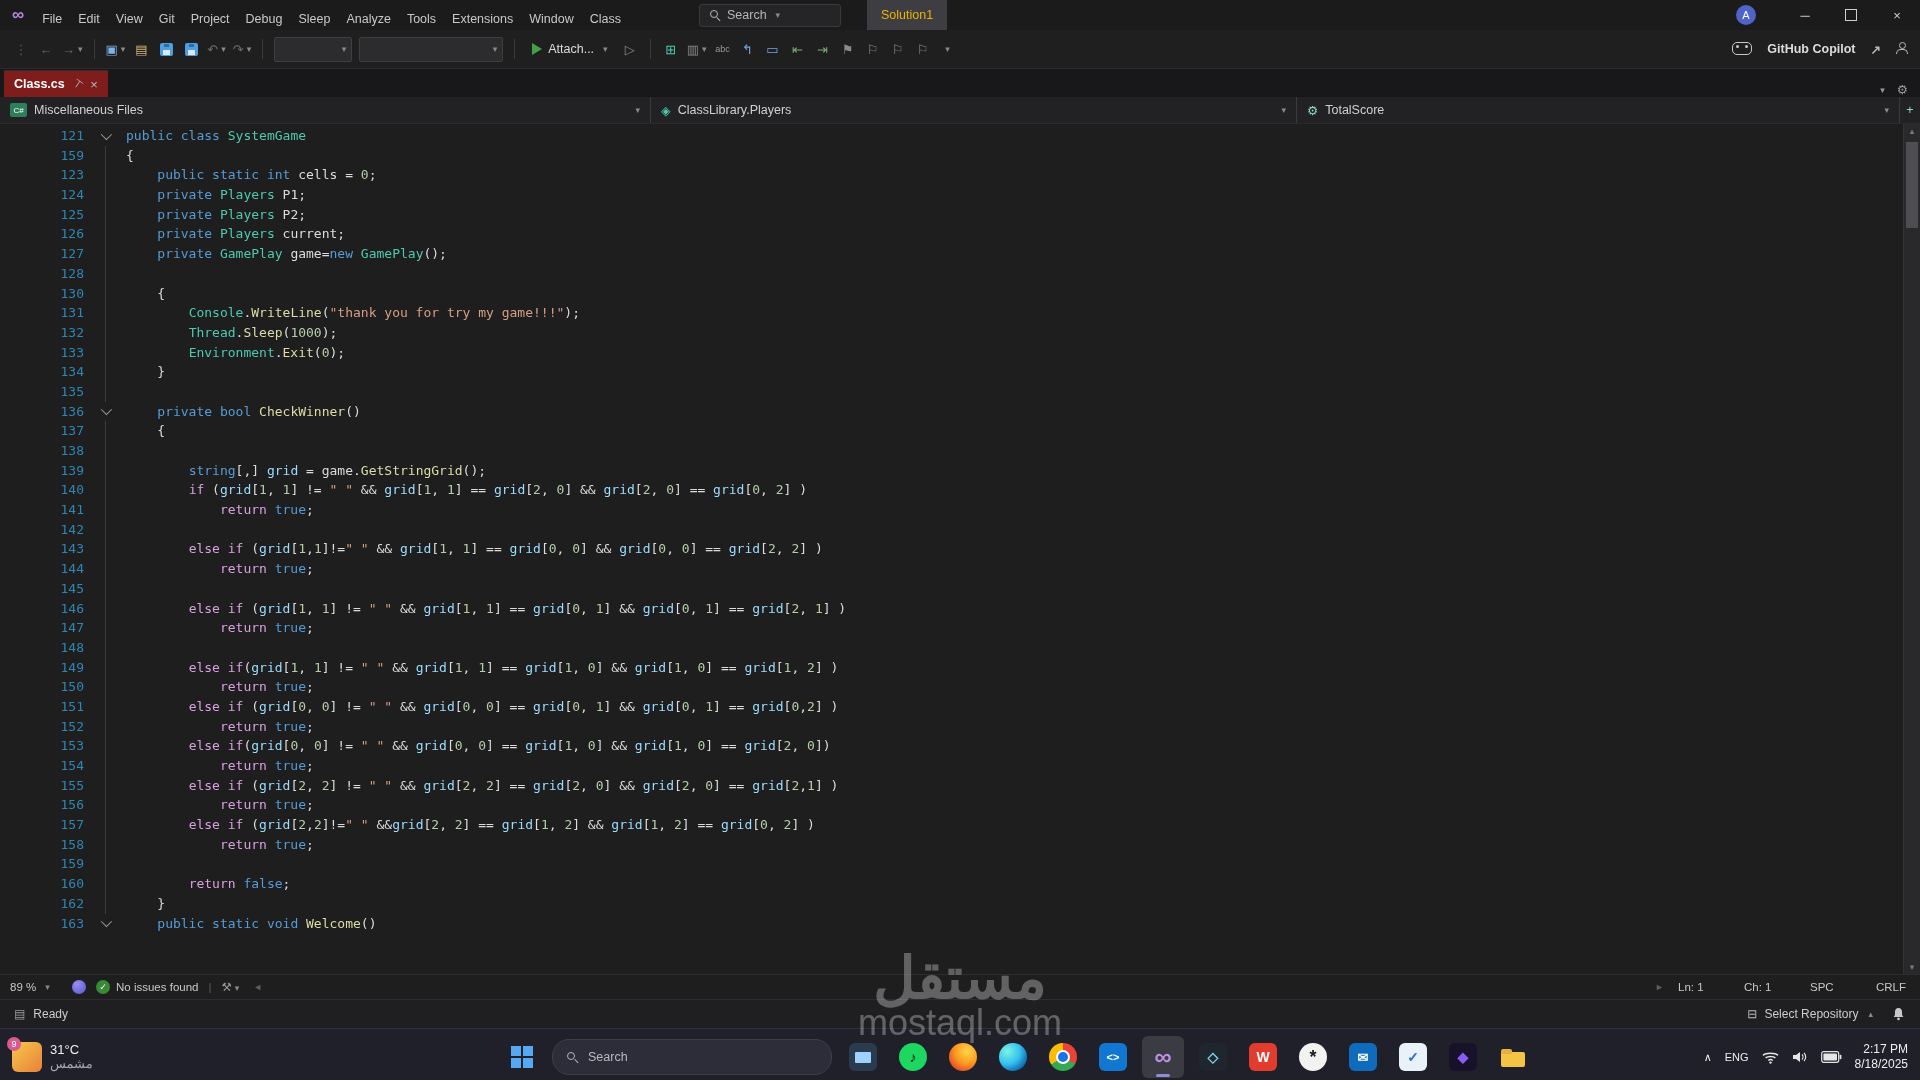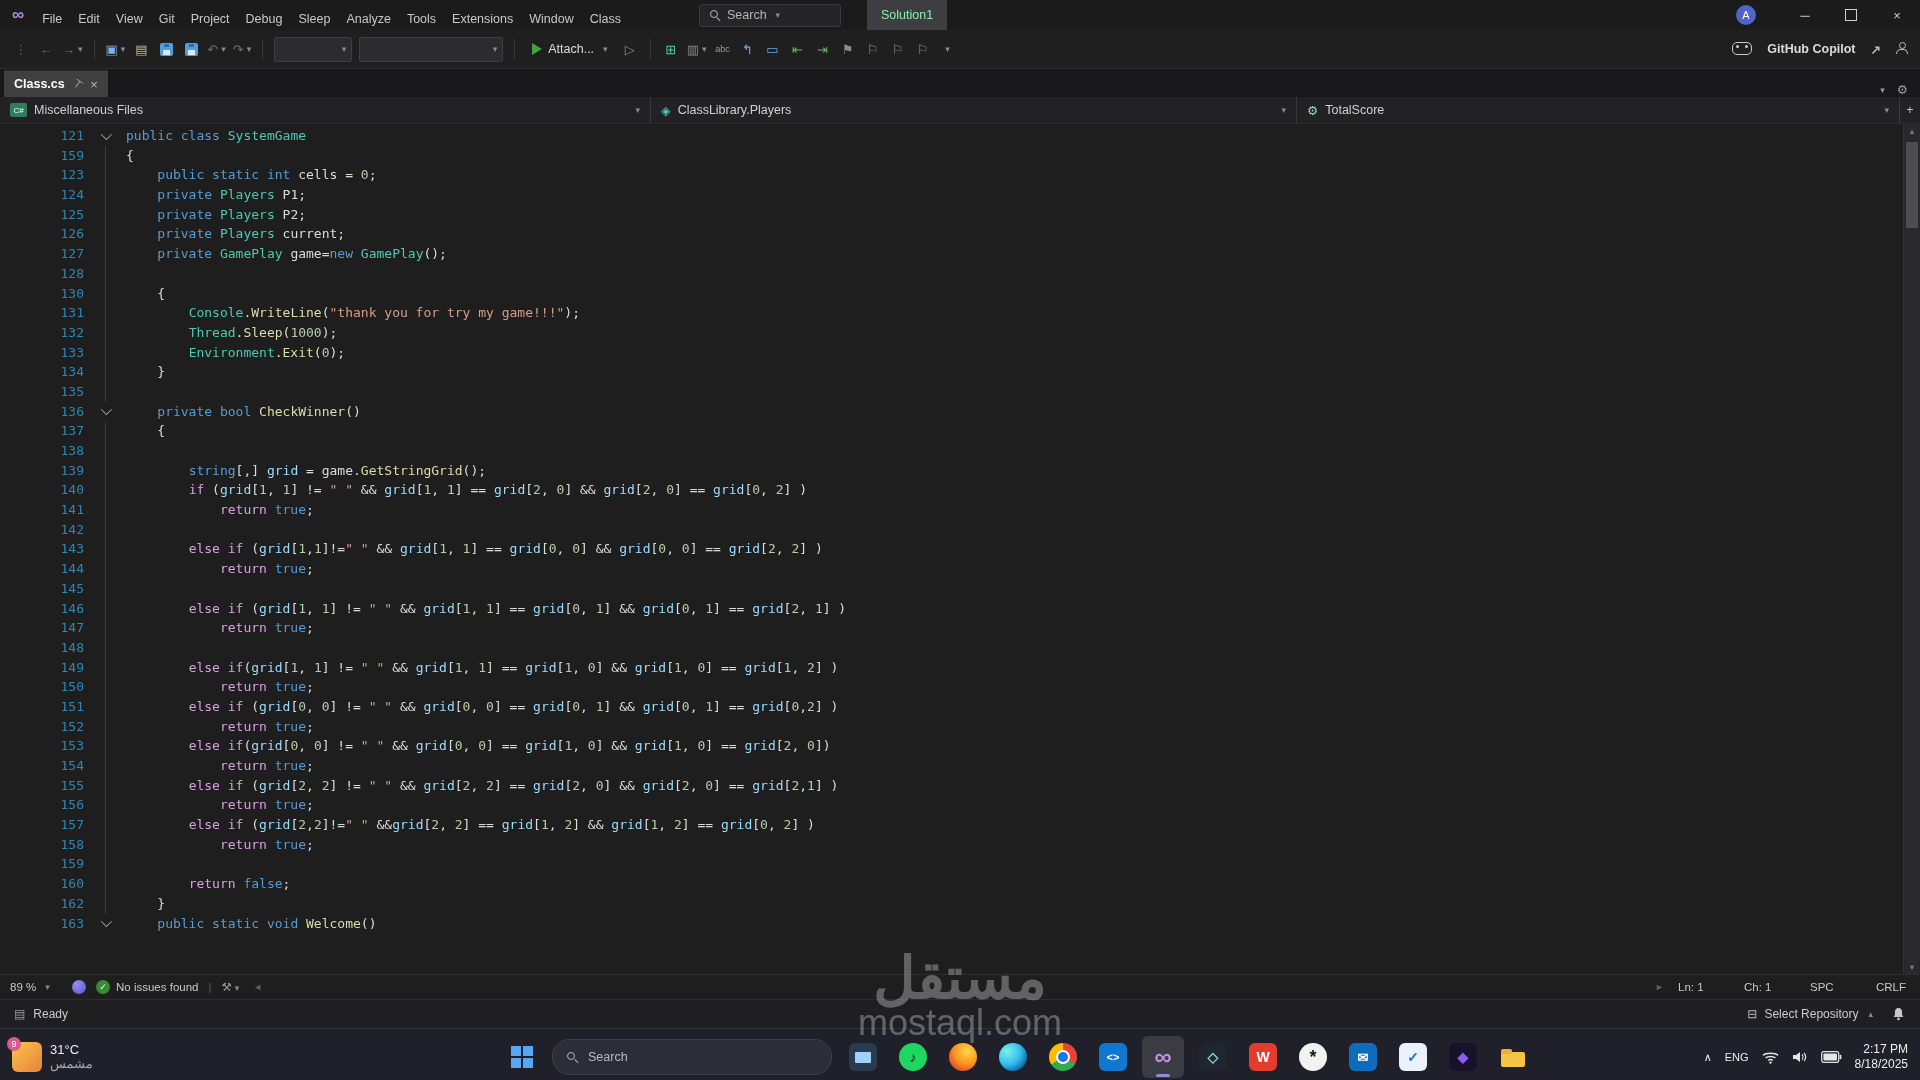--- a/index.html
+++ b/index.html
@@ -7,21 +7,21 @@
        font-family:"Liberation Sans",sans-serif;color:#cccccc;font-size:12.5px;
        -webkit-font-smoothing:antialiased;}
   .caret{font-style:normal;font-size:9px;color:#8a8a8a;margin-left:3px;}
   
   .titlebar{height:30px;background:#1b1b1c;display:flex;align-items:center;padding:0 0 0 10px;}
   .vs-logo{color:#b287e0;font-size:17px;font-weight:bold;margin:0 10px 0 2px;}
   .menus{display:flex;align-items:flex-end;margin-top:8px;}
   .menus span{padding:0 8px;color:#c8c8c8;cursor:default;}
   .tb-search{display:flex;align-items:center;gap:6px;background:#252528;border:1px solid #3a3a3d;
              border-radius:3px;height:21px;padding:0 10px;color:#b5b5b5;margin-left:70px;min-width:120px;}
-  .sol-badge{background:#3d3d42;color:#86efac;height:30px;display:flex;align-items:center;
+  .sol-badge{background:#3d3d42;color:#eab308;height:30px;display:flex;align-items:center;
              padding:0 14px;margin-left:26px;}
   .tb-right{margin-left:auto;display:flex;align-items:center;height:30px;}
   .avatar{width:20px;height:20px;border-radius:50%;background:#4f63c8;color:#fff;display:flex;
           align-items:center;justify-content:center;font-size:11px;margin-right:26px;}
   .wc{width:46px;height:30px;display:flex;align-items:center;justify-content:center;color:#cfcfcf;font-size:13px;}
   .maxbox{width:10px;height:10px;border:1px solid #cfcfcf;display:inline-block;}
   
   .toolbar{height:38px;background:#1f1f20;border-bottom:1px solid #2b2b2c;display:flex;
            align-items:center;padding:0 12px;gap:7px;}
   .ticon{display:inline-flex;align-items:center;justify-content:center;min-width:18px;height:22px;font-size:13px;}
@@ -37,21 +37,21 @@
   .floppy::after{content:"";position:absolute;left:4px;top:1px;width:5px;height:3px;background:#2c6ea8;}
   .copilot{margin-left:auto;display:flex;align-items:flex-start;gap:15px;color:#dcdcdc;font-weight:bold;}
   .cp-ic{width:18px;height:11px;border:1.6px solid #c8c8c8;border-radius:5px;position:relative;display:inline-block;}
   .cp-ic::before,.cp-ic::after{content:"";position:absolute;top:2.5px;width:3px;height:3px;border-radius:50%;background:#c8c8c8;}
   .cp-ic::before{left:3px;} .cp-ic::after{right:3px;}
   .person{width:12px;height:12px;position:relative;display:inline-block;}
   .person::before{content:"";position:absolute;left:3px;top:0;width:5px;height:5px;border:1.4px solid #bbb;border-radius:50%;}
   .person::after{content:"";position:absolute;left:0;bottom:0;width:10px;height:4px;border:1.4px solid #bbb;border-bottom:none;border-radius:6px 6px 0 0;}
   
   .tabstrip{height:28px;background:#18181a;display:flex;align-items:flex-end;padding-left:4px;}
-  .tab{height:26px;background:#404040;display:flex;align-items:center;gap:8px;padding:0 10px;border-top:1px solid #2d2d30;}
+  .tab{height:26px;background:#7f1d1d;display:flex;align-items:center;gap:8px;padding:0 10px;border-top:1px solid #2d2d30;}
   .tab-label{color:#ffffff;font-weight:bold;}
   .pin{display:inline-block;color:#b5b5b5;font-size:11px;transform:rotate(35deg);}
   .tab-close{color:#b5b5b5;font-size:13px;}
   .tabstrip-right{margin-left:auto;display:flex;align-items:center;gap:12px;padding-right:12px;color:#9a9a9a;}
   
   .navbar{height:26px;background:#222225;border-bottom:1px solid #2b2b2c;display:flex;align-items:stretch;}
   .nav-sec{display:flex;align-items:center;gap:7px;padding:0 10px;border-right:1px solid #3a3a3c;}
   .nav-sec .lbl{color:#d0d0d0;}
   .nav-sec .caret{margin-left:auto;}
   .nav-s1{flex:0 0 630px;} .nav-s2{flex:0 0 625px;} .nav-s3{flex:1;}

